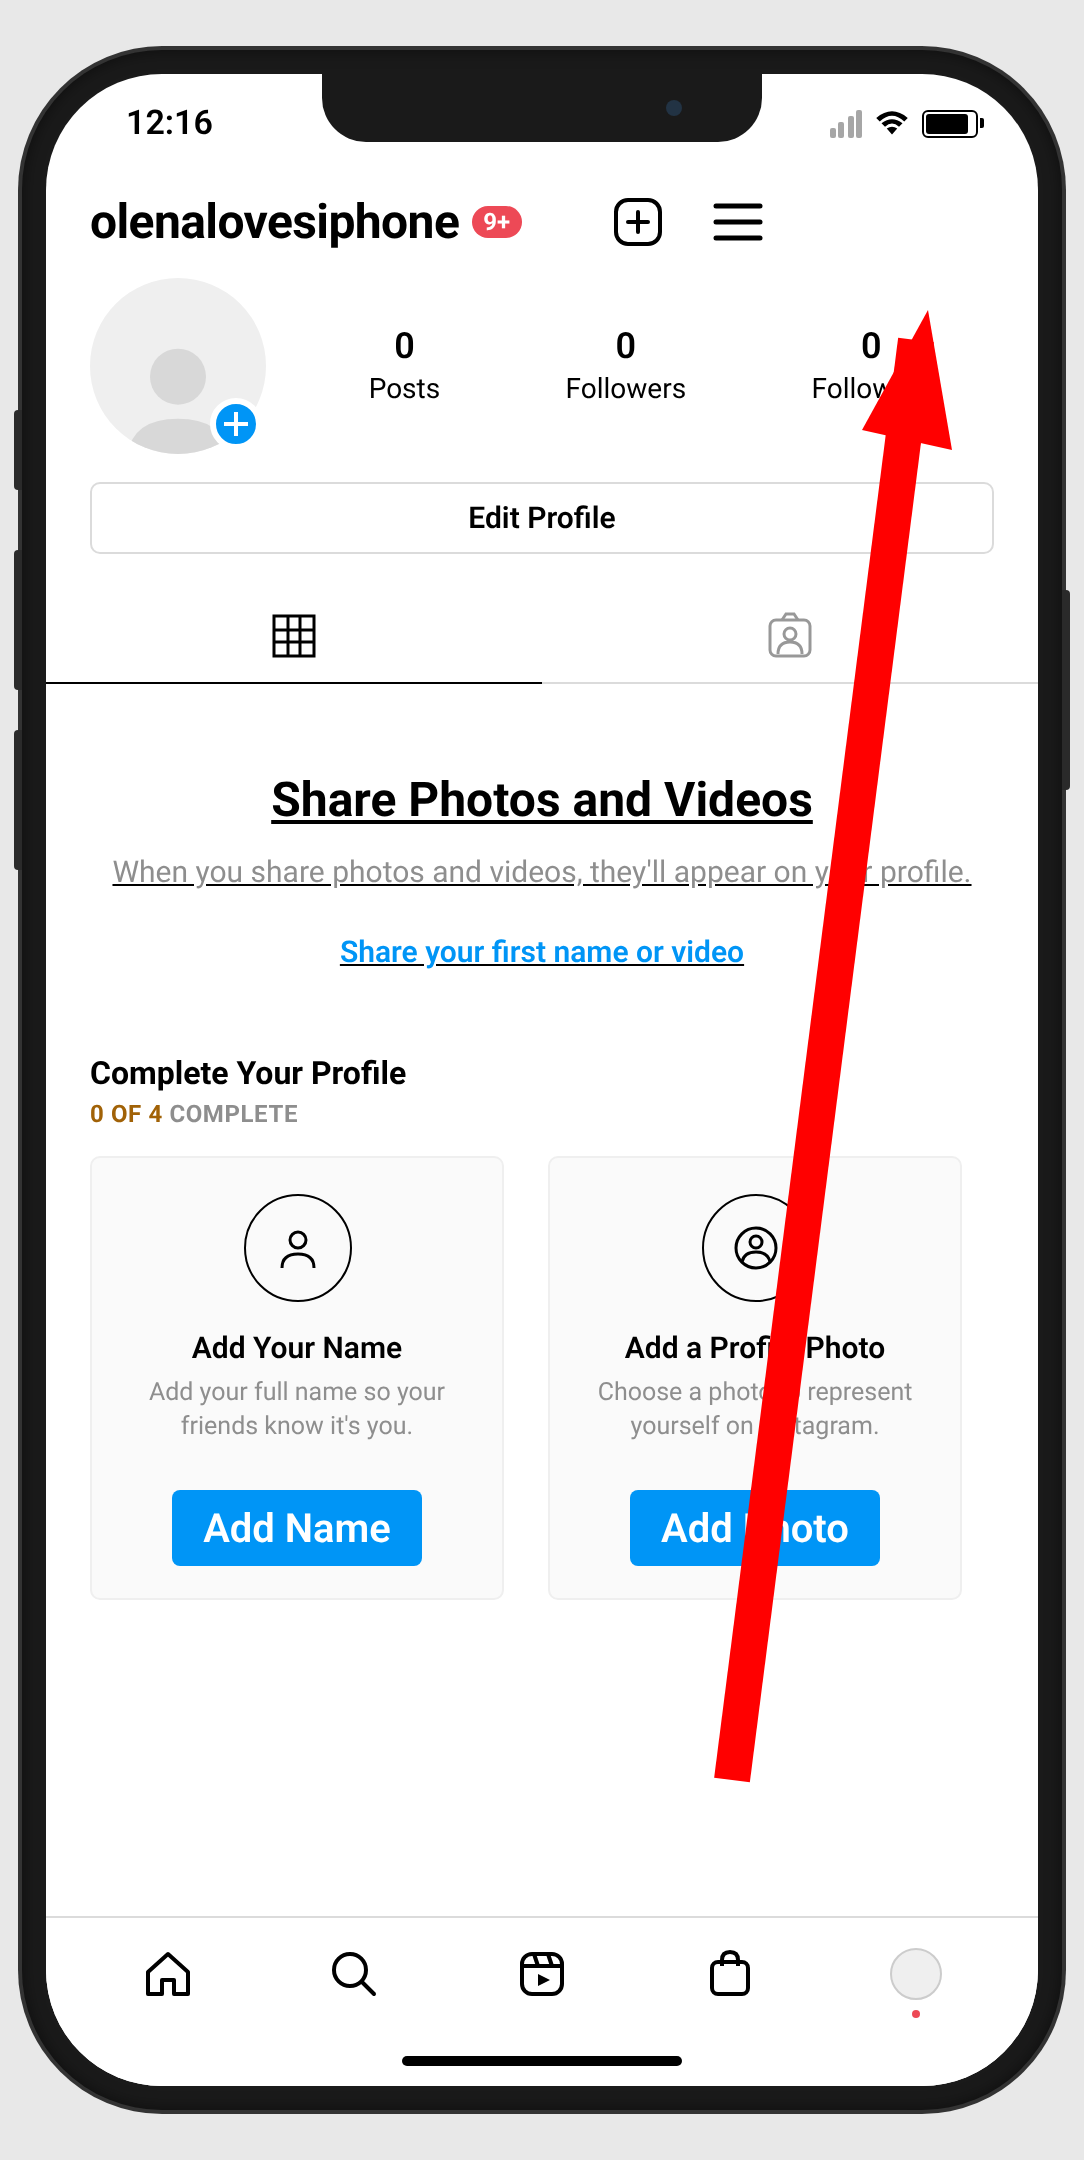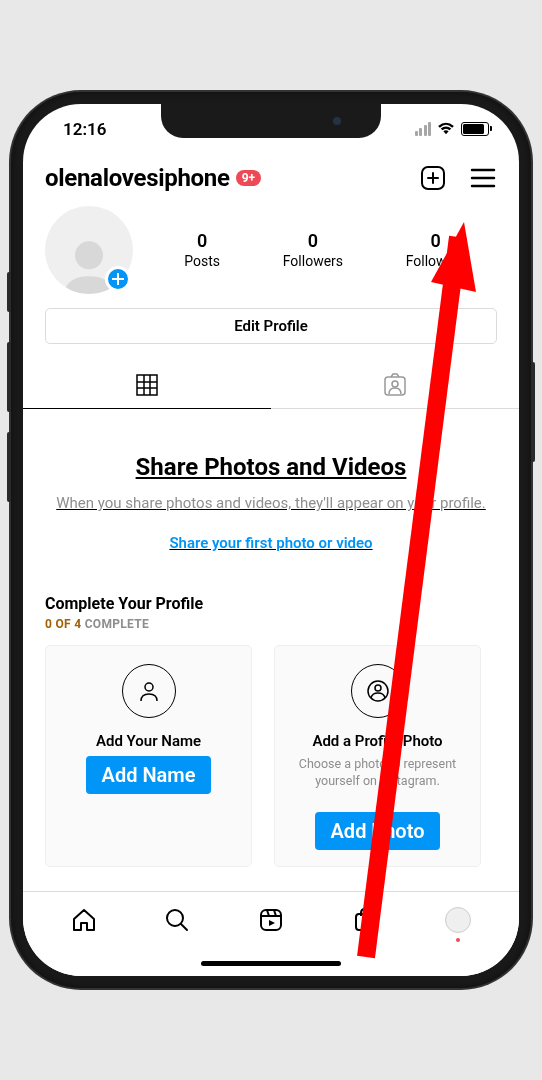--- a/index.html
+++ b/index.html
@@ -1,35 +1,35 @@
 <!DOCTYPE html>
 <html><head>
 <meta charset="utf-8">
 <style>
   * { box-sizing: border-box; margin: 0; padding: 0; font-family: -apple-system, BlinkMacSystemFont, "Segoe UI", Roboto, Helvetica, Arial, sans-serif; }
   body { background: #e8e8e8; width: 542px; height: 1080px; display: flex; align-items: center; justify-content: center; }
-  .phone-frame { width: 520px; height: 896px; background: #1a1a1a; border-radius: 70px; padding: 12px; position: relative; box-shadow: 0 0 0 2px #333, inset 0 0 8px rgba(0,0,0,0.5); }
+  .phone-frame { width: 520px; height: 1030px; background: #1a1a1a; border-radius: 70px; padding: 12px; position: relative; box-shadow: 0 0 0 2px #333, inset 0 0 8px rgba(0,0,0,0.5); }
   .phone-button-left1 { position: absolute; left: -4px; top: 180px; width: 4px; height: 40px; background: #2a2a2a; border-radius: 2px 0 0 2px; }
   .phone-button-left2 { position: absolute; left: -4px; top: 250px; width: 4px; height: 70px; background: #2a2a2a; border-radius: 2px 0 0 2px; }
   .phone-button-left3 { position: absolute; left: -4px; top: 340px; width: 4px; height: 70px; background: #2a2a2a; border-radius: 2px 0 0 2px; }
   .phone-button-right { position: absolute; right: -4px; top: 270px; width: 4px; height: 100px; background: #2a2a2a; border-radius: 0 2px 2px 0; }
   .screen { width: 100%; height: 100%; background: #fff; border-radius: 58px; overflow: hidden; position: relative; }
   .notch { position: absolute; top: 0; left: 50%; transform: translateX(-50%); width: 220px; height: 34px; background: #1a1a1a; border-radius: 0 0 22px 22px; z-index: 100; display:flex; justify-content:flex-end; align-items:center; padding-right:40px;}
   .notch-dot { width:8px; height:8px; background:#223344; border-radius:50%; margin-left:8px;}
   .status-bar { height: 50px; display: flex; justify-content: space-between; align-items: center; padding: 0 30px 0 40px; font-size: 17px; font-weight: 600; }
   .status-right { display: flex; align-items: center; gap: 6px; }
   .signal-bars { display: flex; align-items: flex-end; gap: 1.5px; opacity:0.35;}
   .signal-bars span { width: 3px; background: #000; border-radius: 1px; }
   .signal-bars span:nth-child(1){height:5px;} .signal-bars span:nth-child(2){height:8px;} .signal-bars span:nth-child(3){height:11px;} .signal-bars span:nth-child(4){height:14px;}
   .wifi { width:18px; height:14px; }
   .battery { width: 28px; height: 14px; border: 1.5px solid #000; border-radius: 3px; position: relative; }
   .battery::after { content:''; position:absolute; right:-4px; top:3px; width:2.5px; height:5px; background:#000; border-radius:0 1px 1px 0;}
   .battery-fill { position:absolute; left:1px; top:1px; bottom:1px; width: 80%; background:#000; border-radius:1.5px;}
 
-  .header-row { display:flex; align-items:center; justify-content:space-between; padding: 10px 22px 8px 22px; gap: 44px; }
+  .header-row { display:flex; align-items:center; padding: 10px 22px 8px 22px; gap: 44px; }
   .username-wrap { display:flex; align-items:center; gap:6px;}
   .username { font-size: 24px; font-weight: 700; letter-spacing:-0.3px;}
   .notif-badge { background:#ed4956; color:#fff; font-size:12px; font-weight:700; border-radius:10px; padding:1px 6px; min-width:22px; text-align:center;}
   .header-icons { display:flex; align-items:center; gap:22px; }
   .icon-btn { width:28px; height:28px; display:flex; align-items:center; justify-content:center; }
 
   .profile-section { display:flex; align-items:center; padding: 6px 22px 14px 22px; gap:20px;}
   .avatar-wrap { position:relative; width:88px; height:88px;}
   .avatar { width:88px; height:88px; border-radius:50%; background:#efefef; display:flex; align-items:flex-end; justify-content:center; overflow:hidden;}
   .avatar svg { width:70px; height:70px; margin-bottom:-8px;}
@@ -168,35 +168,36 @@
             <path d="M9 5 L11 2 L15 2 L17 5" fill="none" stroke="#000" stroke-width="1.5"></path>
             <circle cx="13" cy="12" r="3" fill="none" stroke="#000" stroke-width="1.5"></circle>
             <path d="M7 22 Q7 16 13 16 Q19 16 19 22" fill="none" stroke="#000" stroke-width="1.5"></path>
           </svg>
       </div>
     </div>
 
     <div class="empty-state">
       <div class="empty-title">Share Photos and Videos</div>
       <div class="empty-sub">When you share photos and videos, they'll appear on your profile.</div>
-      <div class="empty-link">Share your first photo or video</div>
+      <div class="empty-link">Share your first name or video</div>
     </div>
 
     <div class="complete-section">
       <div class="complete-title">Complete Your Profile</div>
       <div class="complete-progress"><span class="orange">0 OF 4</span><span> COMPLETE</span></div>
       <div class="cards">
         <div class="card">
           <div class="card-icon-circle">
             <svg width="24" height="24" viewBox="0 0 24 24">
                 <circle cx="12" cy="8" r="4" fill="none" stroke="#000" stroke-width="1.5"></circle>
                 <path d="M4 22 Q4 15 12 15 Q20 15 20 22" fill="none" stroke="#000" stroke-width="1.5"></path>
               </svg>
           </div>
           <div class="card-title">Add Your Name</div>
+          <div class="card-sub">Add your full name so your friends know it's you.</div>
           <div class="card-btn">Add Name</div>
         </div>
         <div class="card">
           <div class="card-icon-circle">
             <svg width="28" height="28" viewBox="0 0 28 28">
                 <circle cx="14" cy="14" r="10" fill="none" stroke="#000" stroke-width="1.5"></circle>
                 <circle cx="14" cy="11" r="3" fill="none" stroke="#000" stroke-width="1.5"></circle>
                 <path d="M7 21 Q8 16 14 16 Q20 16 21 21" fill="none" stroke="#000" stroke-width="1.5"></path>
               </svg>
           </div>

